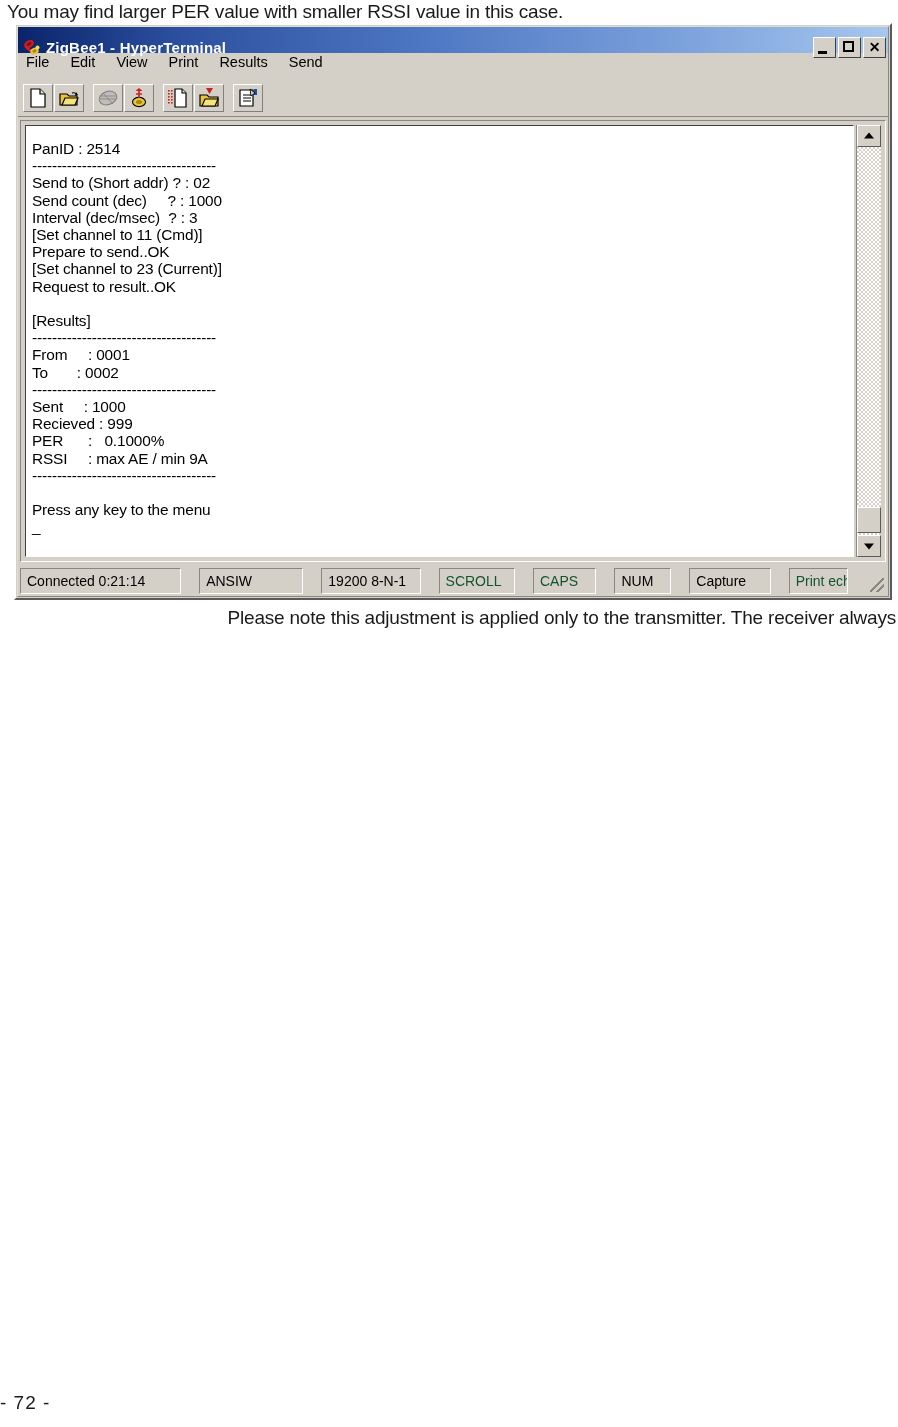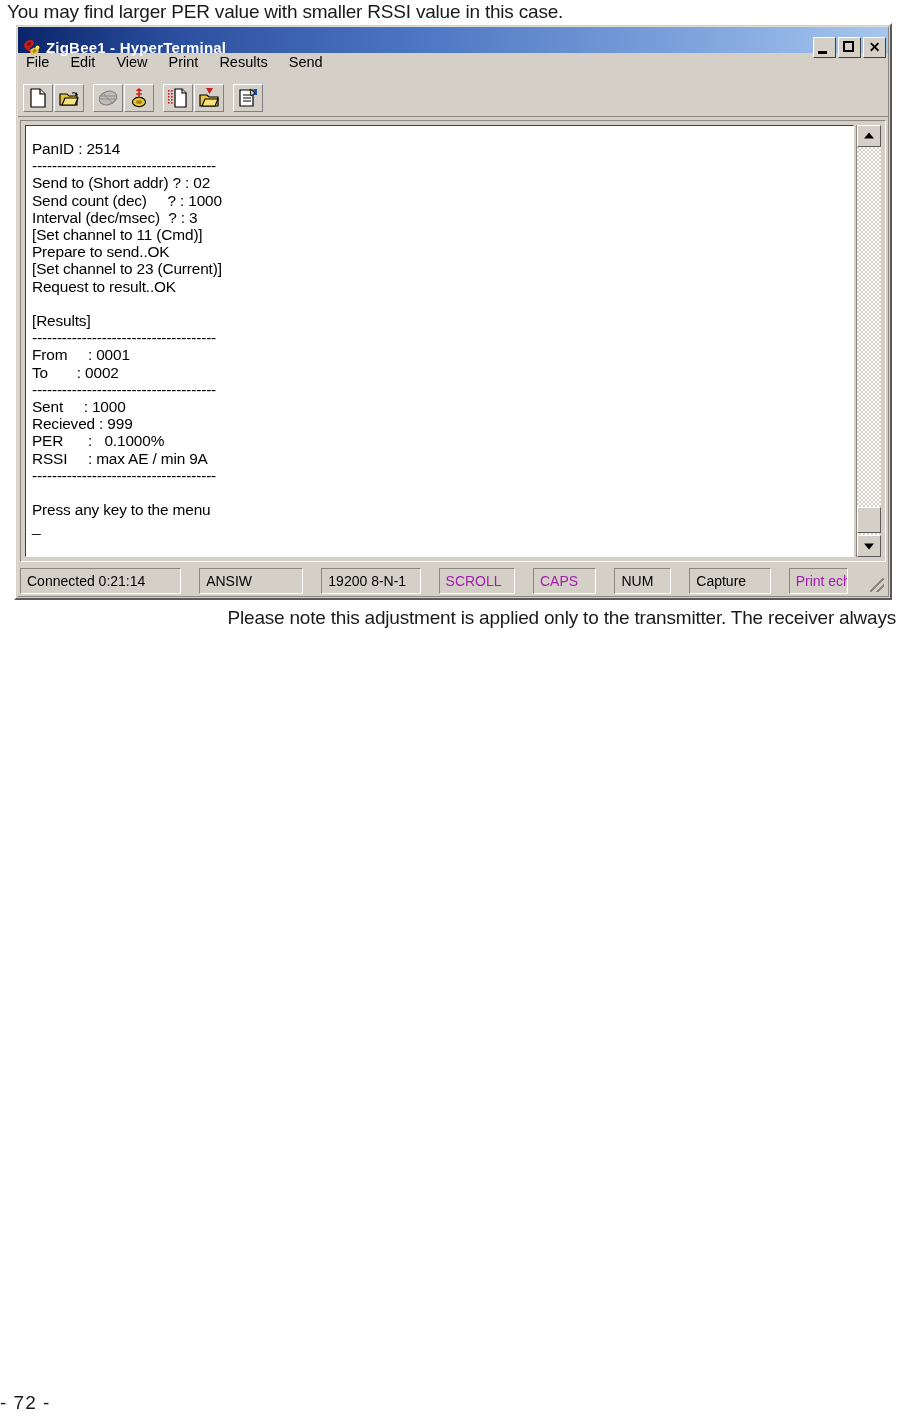--- a/index.html
+++ b/index.html
@@ -314,21 +314,21 @@
     box-sizing: border-box;
     font-size: 14px;
     color: #000;
     display: flex;
     align-items: center;
     padding-left: 6px;
     margin-right: 18px;
     white-space: nowrap;
     overflow: hidden;
   }
-  .status-cell.dim { color: #a21caf; }
+  .status-cell.dim { color: #14532d; }
   #status-grip {
     flex: 0 0 auto;
     width: 20px;
     position: relative;
   }
   #status-grip::after {
     content: "";
     position: absolute;
     right: 2px; bottom: 2px;
     width: 14px; height: 14px;

